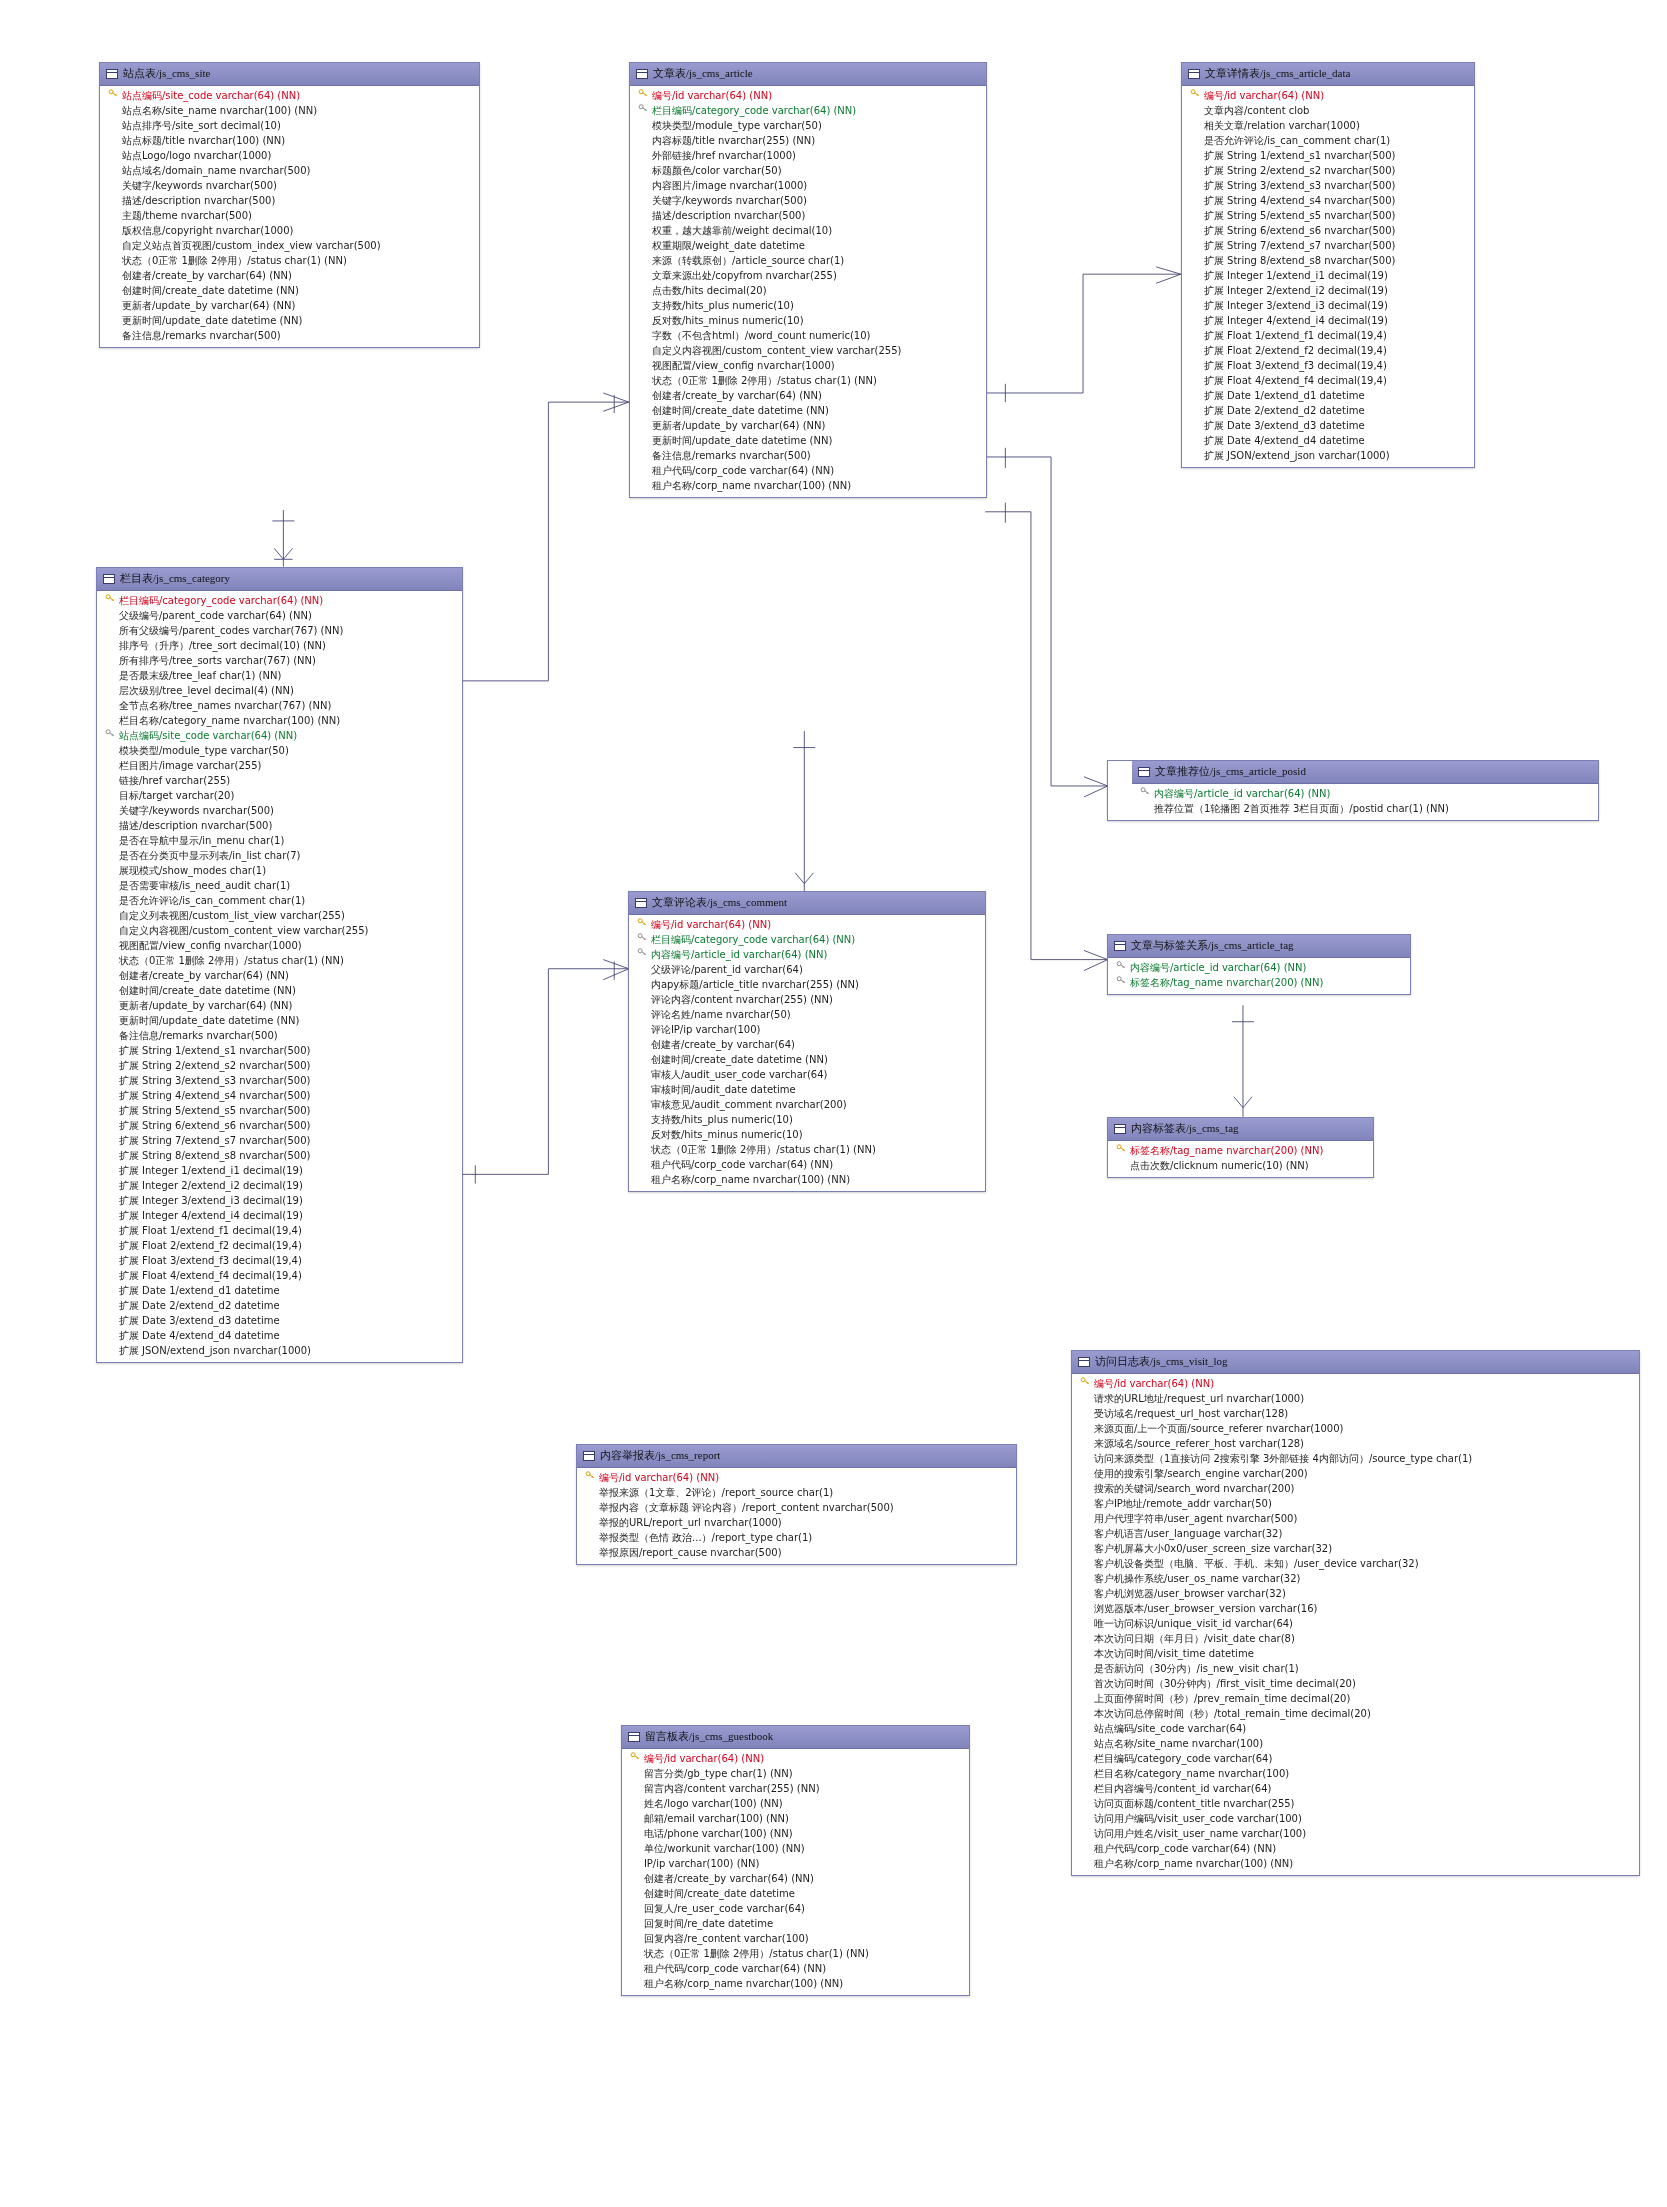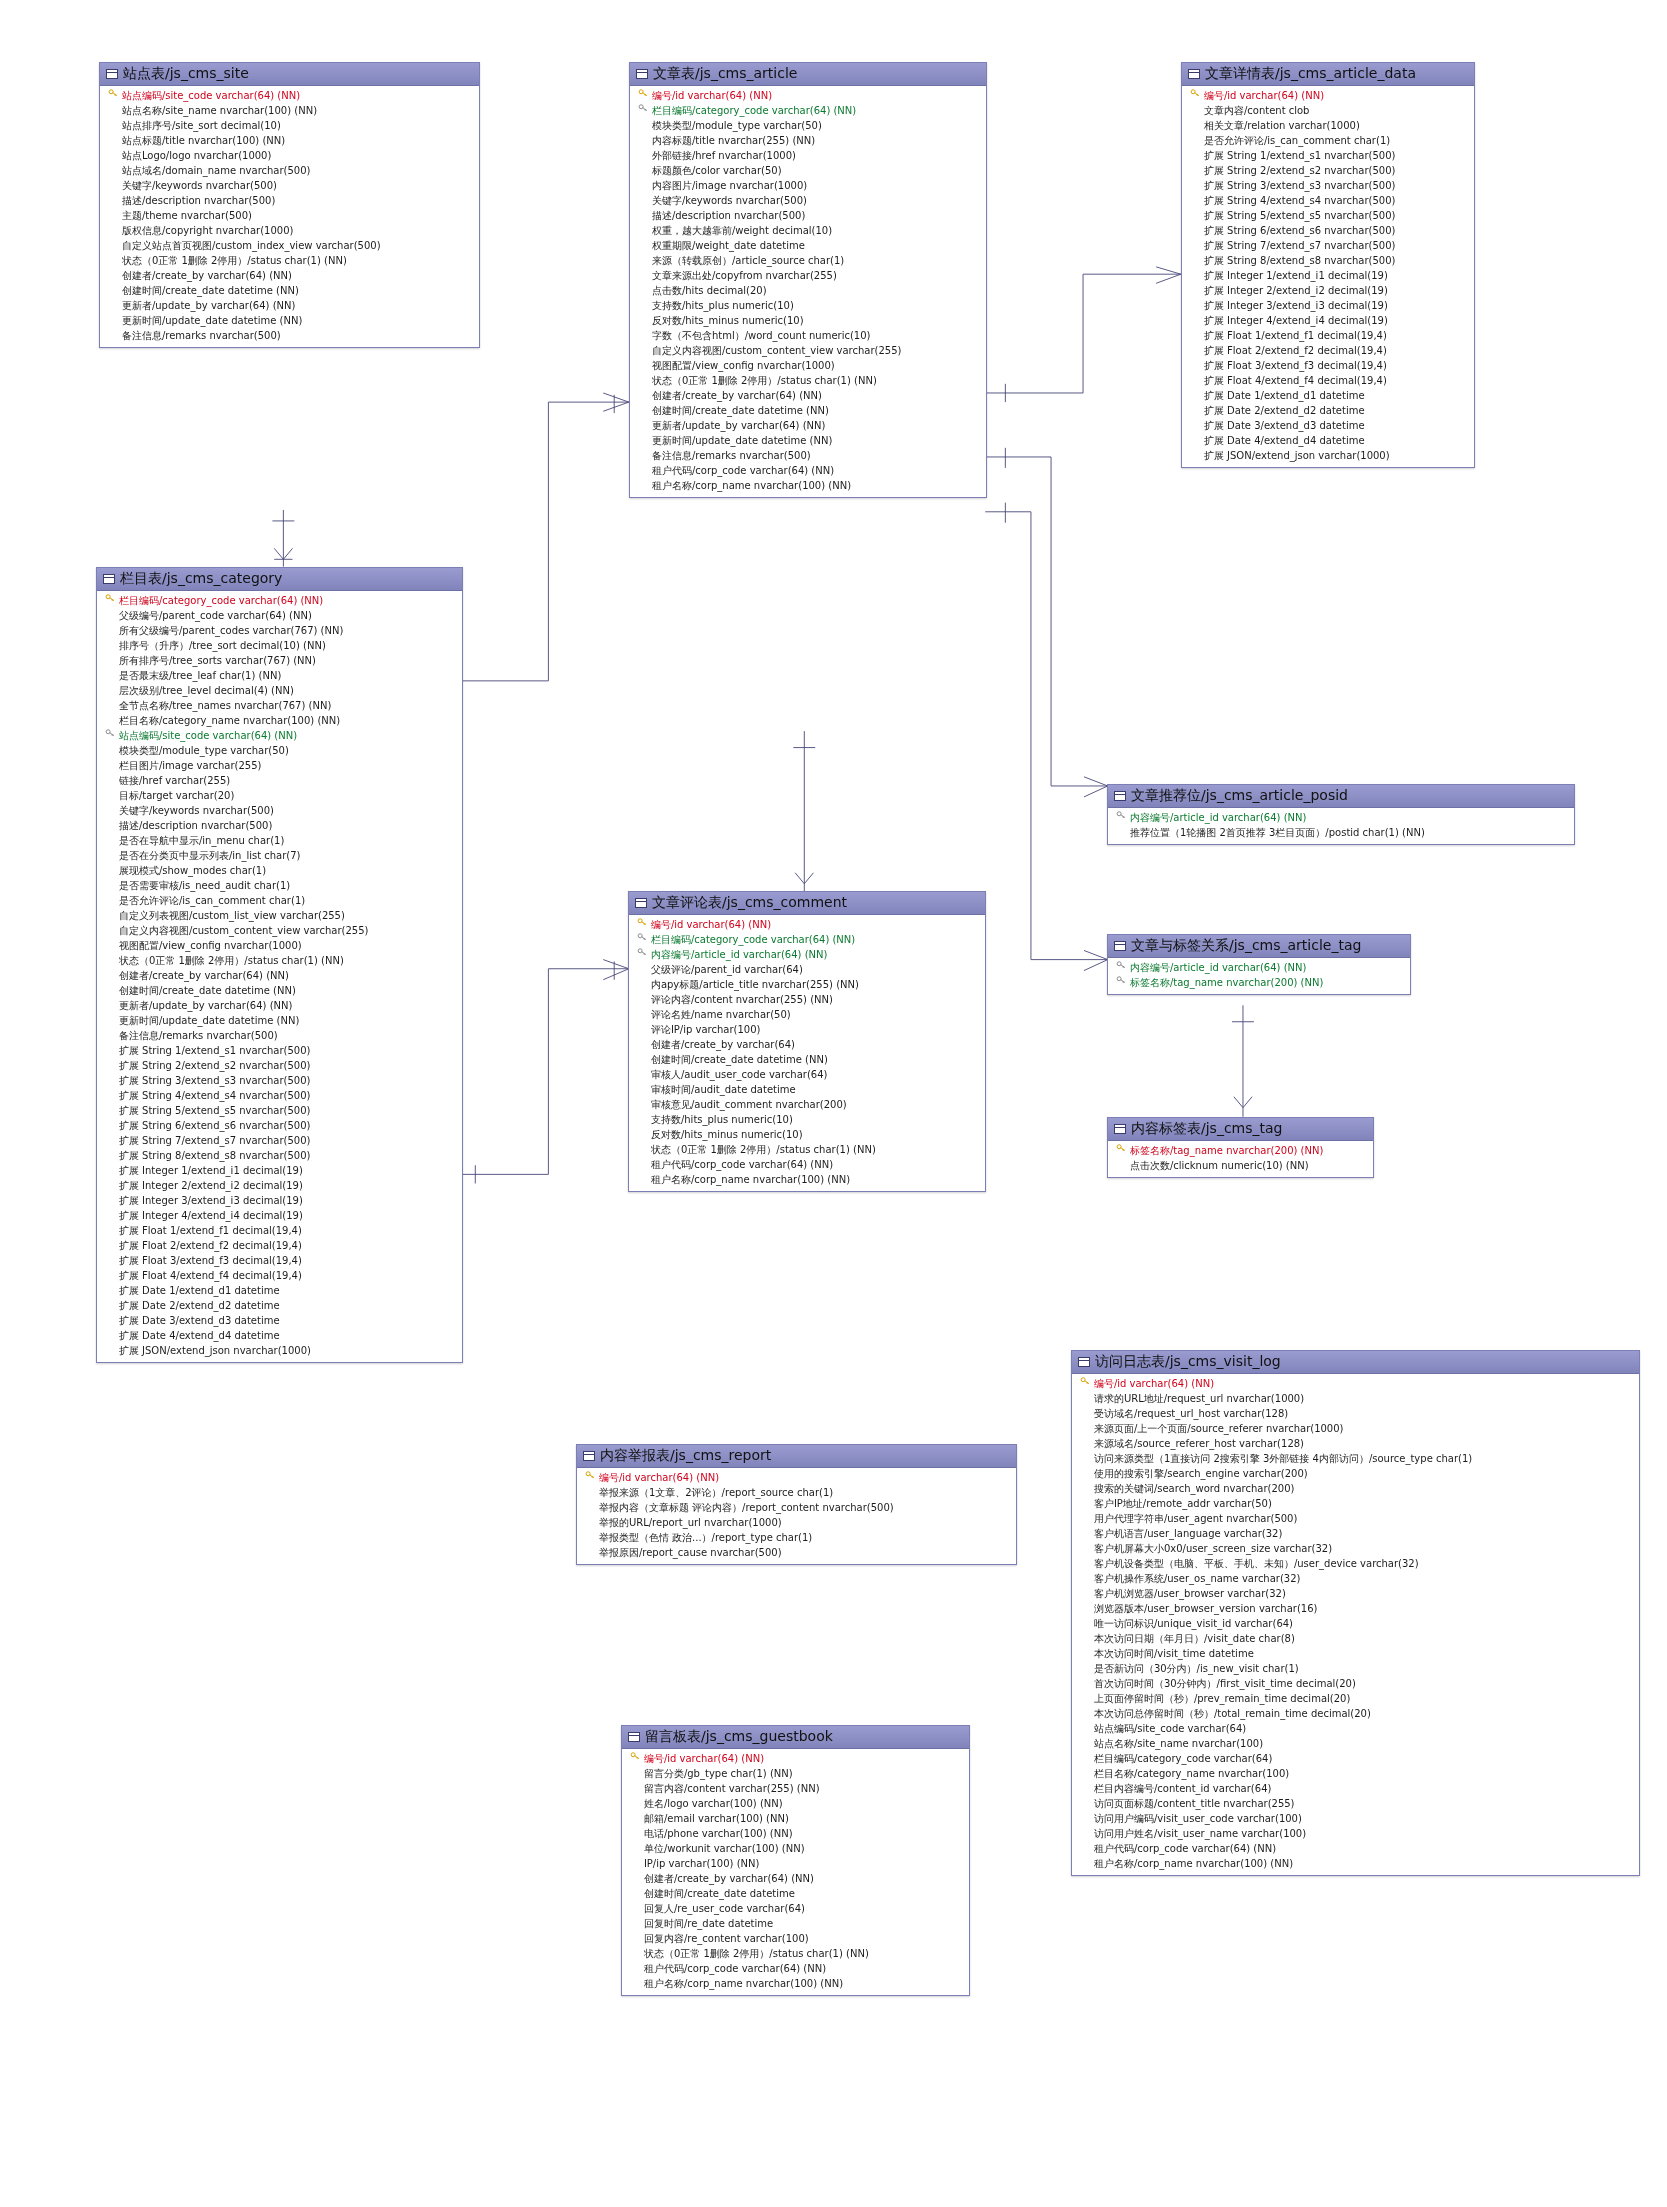--- a/index.html
+++ b/index.html
@@ -5,21 +5,21 @@
   html,body{margin:0;padding:0;background:#ffffff;}
   body{font-family:"DejaVu Sans","Liberation Sans",sans-serif;}
   #canvas{position:relative;width:1668px;height:2208px;overflow:hidden;background:#fff;}
   svg#links{position:absolute;left:0;top:0;width:1668px;height:2208px;pointer-events:none;}
   .table{position:absolute;border:0.9px solid #7b7fb5;background:#ffffff;box-shadow:0 0.9px 1.8px rgba(0,0,0,.18);}
   .t-head{display:flex;align-items:center;gap:5.5px;background:#8a8cc0;
           background:linear-gradient(#9a9cd0,#8184bb);
           border-bottom:0.9px solid #6d70a5;padding:2.7px 5.5px;height:16.4px;}
   .t-head .ticon{width:10px;height:8.2px;border:0.9px solid #3b3b6b;background:#fff;position:relative;flex:0 0 auto;}
   .t-head .ticon:after{content:"";position:absolute;left:0;right:0;top:1.8px;height:0.9px;background:#3b3b6b;}
-  .t-title{font-size:14px;color:#111;white-space:nowrap;font-weight:400;}
+  .t-title{font-size:11px;color:#111;white-space:nowrap;font-weight:400;font-family:Liberation Serif, serif;}
   .t-body{padding:2.7px 0 3.7px 0;}
   .row{display:flex;align-items:center;height:15px;line-height:15px;padding:0 5.5px;font-size:10px;white-space:nowrap;color:#1a1a1a;}
   .key{width:14.6px;flex:0 0 14.6px;text-align:center;font-size:9.1px;}
   .key.gold{color:#d9a300;}
   .key.grey{color:#8d8d8d;}
   .row .txt{padding-left:1.8px;}
   .pk .txt{color:#d0021b;}
   .fk .txt{color:#0a7a2f;}
   .plain .txt{color:#1c1c1c;}
   .crow{stroke:#4a4a7a;stroke-width:1;fill:none;}
@@ -587,21 +587,21 @@
         <div class="row plain">
           <span class="key "></span>
           <span class="txt">扩展 Date 4/extend_d4 datetime</span>
         </div>
         <div class="row plain">
           <span class="key "></span>
           <span class="txt">扩展 JSON/extend_json varchar(1000)</span>
         </div>
       </div>
     </div>
-    <div class="table" style="left: 1107px; top: 784px; width: 466px;">
+    <div class="table" style="left: 1107px; top: 760px; width: 466px; padding-left: 24px;">
       <div class="t-head">
         <span class="ticon"></span>
         <span class="t-title">文章推荐位/js_cms_article_posid</span>
       </div>
       <div class="t-body">
         <div class="row fk">
           <span class="key grey"><svg width="10" height="10" viewBox="0 0 16 16" aria-hidden="true">
               <circle cx="5" cy="6" r="3.2" fill="none" stroke="#8d8d8d" stroke-width="1.6"></circle>
               <path d="M7.5 7.5 L14 12 M11.5 9.8 L10.5 11.6 M13.2 11 L12.2 12.8" stroke="#8d8d8d" stroke-width="1.6" fill="none"></path>
             </svg></span>

